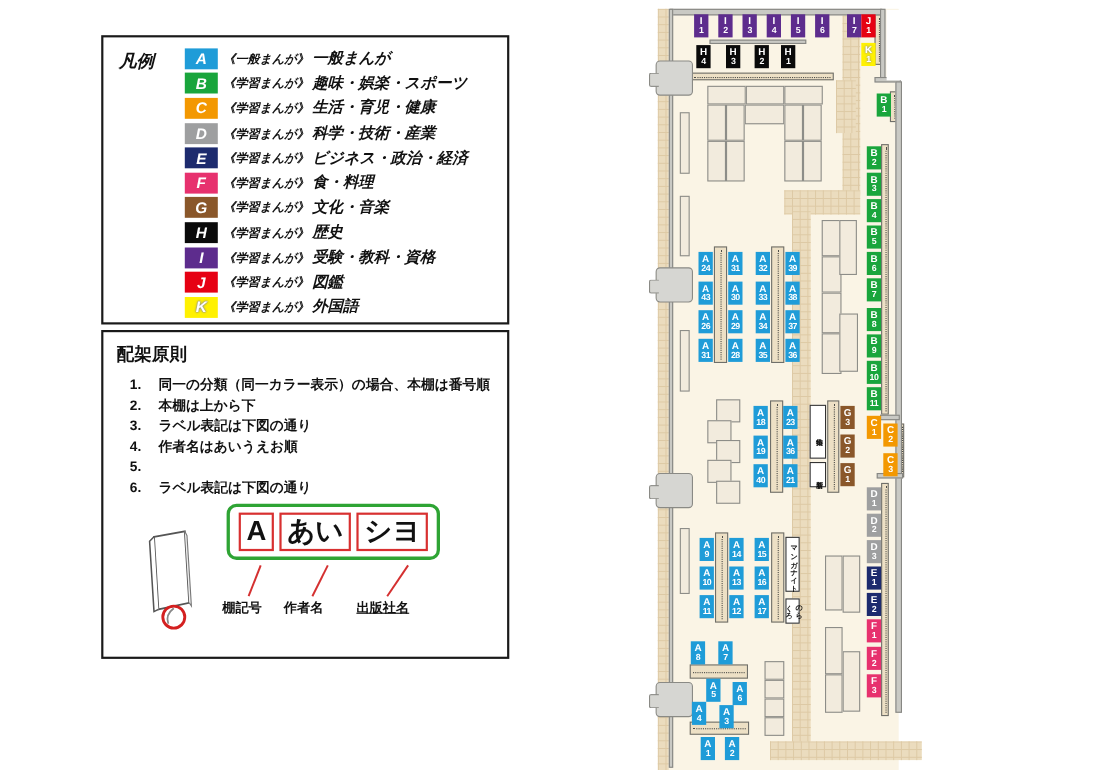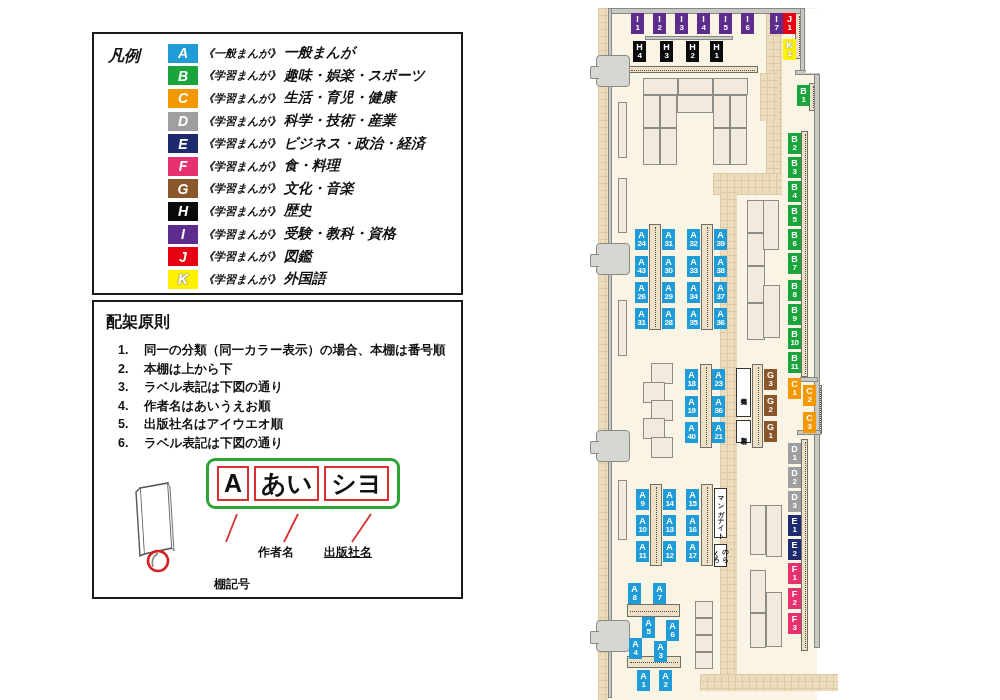--- a/index.html
+++ b/index.html
@@ -142,21 +142,20 @@
       <div class="rule">
         <span>3.</span>
         <span>ラベル表記は下図の通り</span>
       </div>
       <div class="rule">
         <span>4.</span>
         <span>作者名はあいうえお順</span>
       </div>
       <div class="rule">
         <span>5.</span>
-        <span>出版社名はアイウエオ順</span>
       </div>
       <div class="rule">
         <span>6.</span>
         <span>ラベル表記は下図の通り</span>
       </div>
     </div>
 
   <div class="diagram">
     <svg width="345" height="122">
 
@@ -173,21 +172,21 @@
         <line x1="192" y1="58" x2="178" y2="86"></line>
         <line x1="265" y1="58" x2="246" y2="86"></line>
       </g>
     </svg>
     <div class="ex-box" id="ex-box">
         <span class="ex-cell">A</span>
         <span class="ex-cell">あい</span>
         <span class="ex-cell">シヨ</span>
       </div>
     <div id="ex-captions"></div>
-  <span class="ex-caption" style="left: 108px; margin-top: 32px;">棚記号</span>
+  <span class="ex-caption" style="left: 96px;">棚記号</span>
       <span class="ex-caption" style="left: 152px;">作者名</span>
       <span class="ex-caption" style="left: 218px; text-decoration: underline;">出版社名</span>
     </div>
 </section>
 
 <div id="map">
   <div class="map-bg"></div>
 <div class="walk" style="left: 598px; top: 8px; width: 10px; height: 692px;"></div>
     <div class="walk" style="left: 766px; top: 14px; width: 16px; height: 164px;"></div>
     <div class="walk" style="left: 713px; top: 173px; width: 69px; height: 22px;"></div>

